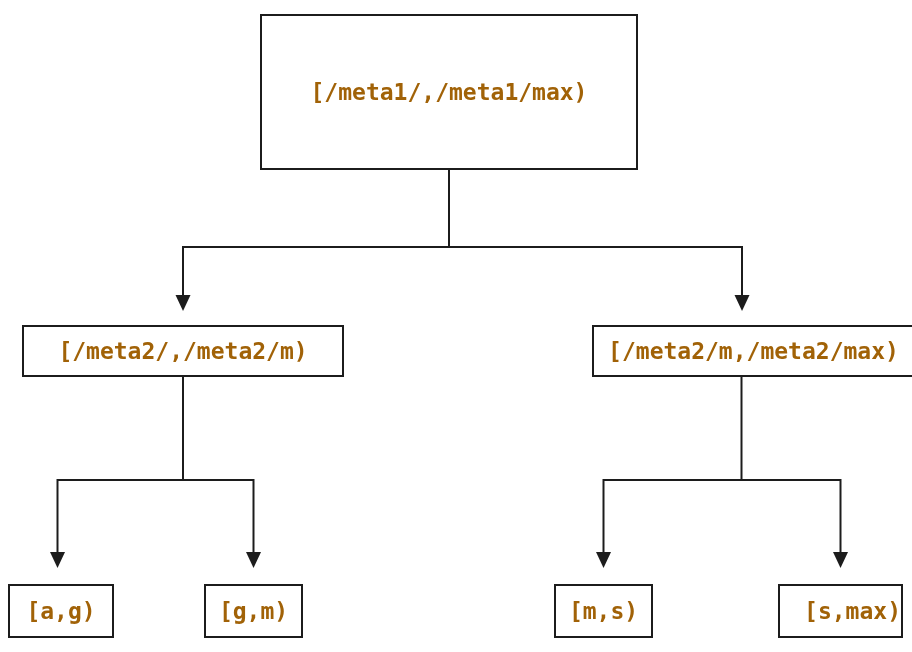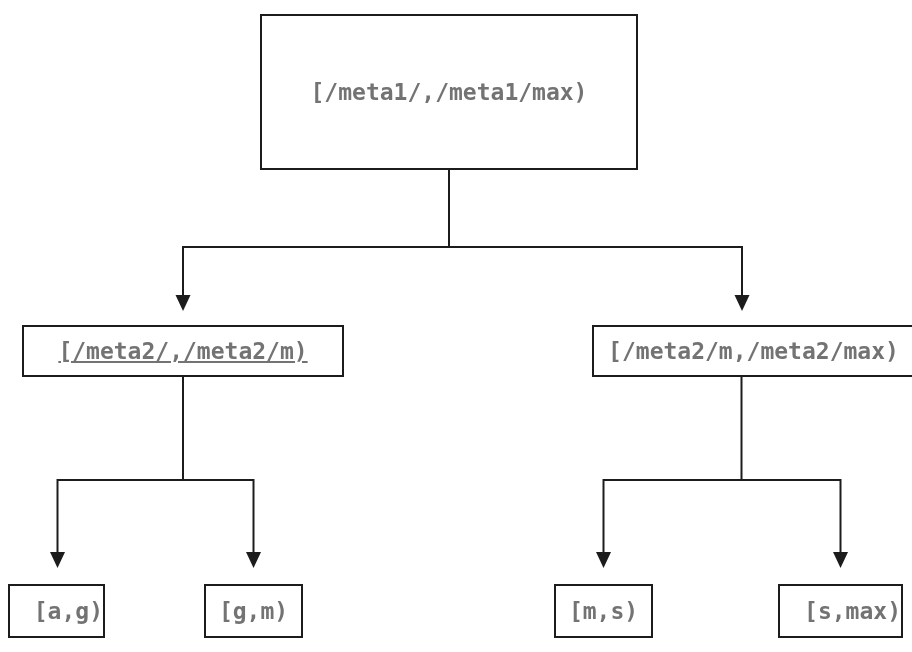--- a/index.html
+++ b/index.html
@@ -23,30 +23,30 @@
     height: 652px;
   }
   .node {
     position: absolute;
     box-sizing: border-box;
     border: 2px solid #1c1c1c;
     background: #ffffff;
     display: flex;
     align-items: center;
     justify-content: center;
-    color: #737373;
+    color: #a16207;
     font-weight: 700;
     font-size: 23px;
     white-space: nowrap;
   }
   
   #node-root      { left: 260px; top: 14px;  width: 378px; height: 156px; }
-  #node-left      { left: 22px;  top: 325px; width: 322px; height: 52px; text-decoration: underline; }
+  #node-left      { left: 22px;  top: 325px; width: 322px; height: 52px; }
   #node-right     { left: 580px; top: 325px; width: 323px; height: 52px; margin-left: 12px; }
-  #node-leaf-ag   { left: 8px;   top: 584px; width: 97px;  height: 54px; justify-content: flex-end; }
+  #node-leaf-ag   { left: 8px;   top: 584px; width: 106px;  height: 54px; }
   #node-leaf-gm   { left: 204px; top: 584px; width: 99px;  height: 54px; }
   #node-leaf-ms   { left: 554px; top: 584px; width: 99px;  height: 54px; }
   #node-leaf-smax { left: 778px; top: 584px; width: 125px; height: 54px; justify-content: flex-end; }
   .edge-line { stroke: #1c1c1c; stroke-width: 2; fill: none; }
   .arrowhead { fill: #1c1c1c; stroke: none; }
 </style>
 </head>
 <body>
 
 <div id="canvas">

